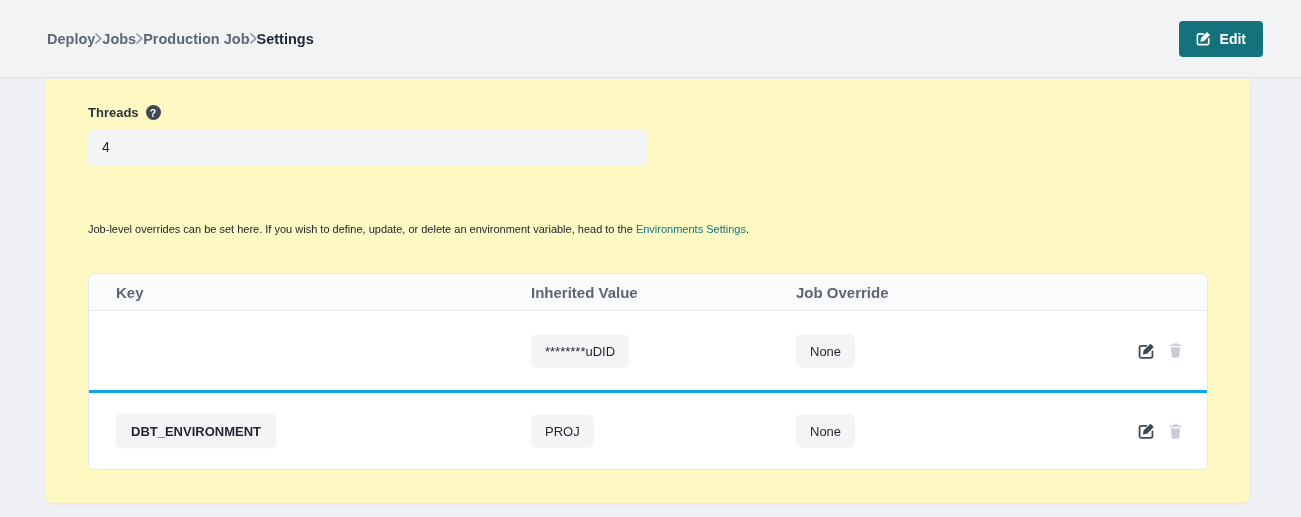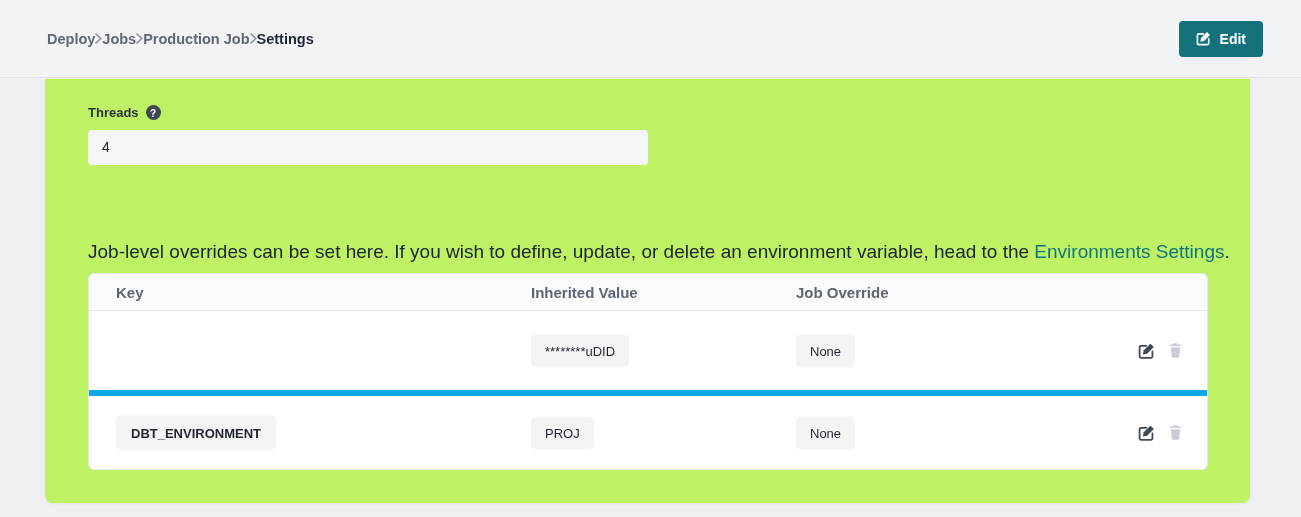--- a/index.html
+++ b/index.html
@@ -41,21 +41,21 @@
     align-items:center;
     gap:9px;
     cursor:pointer;
   }
 
   
   .card {
     position:absolute;
     left:45px; top:79px;
     width:1205px; height:424px;
-    background:#bef264;
+    background:#fef9c3;
     border-radius:0 0 8px 8px;
     box-shadow:0 1px 3px rgba(30,40,60,0.06);
   }
 
   .field-label-row {
     position:absolute; left:43px; top:26px;
     display:flex; align-items:center; gap:7px;
   }
   .field-label { font-size:13px; font-weight:700; color:#2b323f; }
   .help-icon {
@@ -75,22 +75,22 @@
     font-size:14px; color:#20252e;
     line-height:35px;
     padding-left:14px;
   }
 
   .section-title {
     position:absolute; left:43px; top:132px;
     font-size:18px; font-weight:700; color:#262d39;
   }
   .section-desc {
-    position:absolute; left:43px; top:162px;
-    font-size:19px; color:#20262f;
+    position:absolute; left:43px; top:144px;
+    font-size:11px; color:#20262f;
     white-space:nowrap;
   }
   .section-desc a { color:#12757e; text-decoration:none; cursor:pointer; }
 
   
   .env-table {
     position:absolute; left:43px; top:194px;
     width:1120px;
     border:1px solid #e5e7ea;
     border-radius:6px;
@@ -105,21 +105,21 @@
   }
   .th {
     position:absolute; top:50%; transform:translateY(-50%);
     font-size:15px; font-weight:700; color:#5d6573;
   }
   .col1 { left:27px; }
   .col2 { left:442px; }
   .col3 { left:707px; }
 
   .trow { height:79px; position:relative; }
-  .trow + .trow { border-top:6px solid #0ea5e9; }
+  .trow + .trow { border-top:3px solid #0ea5e9; }
   .chip {
     position:absolute; top:50%; transform:translateY(-50%);
     background:#f3f4f6;
     border-radius:5px;
     padding:9px 14px;
     font-size:13px; color:#1f2530;
     white-space:nowrap;
   }
   .key-chip { font-weight:700; padding:10px 15px; }
 

